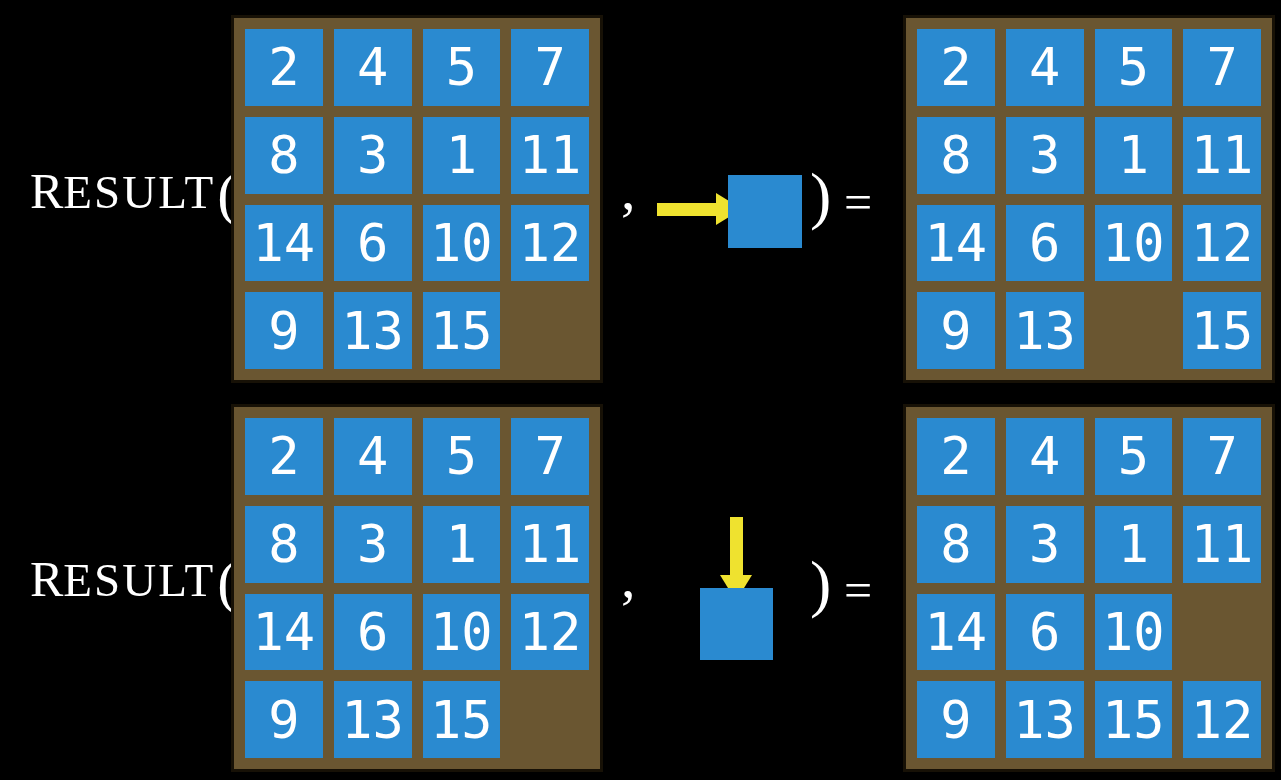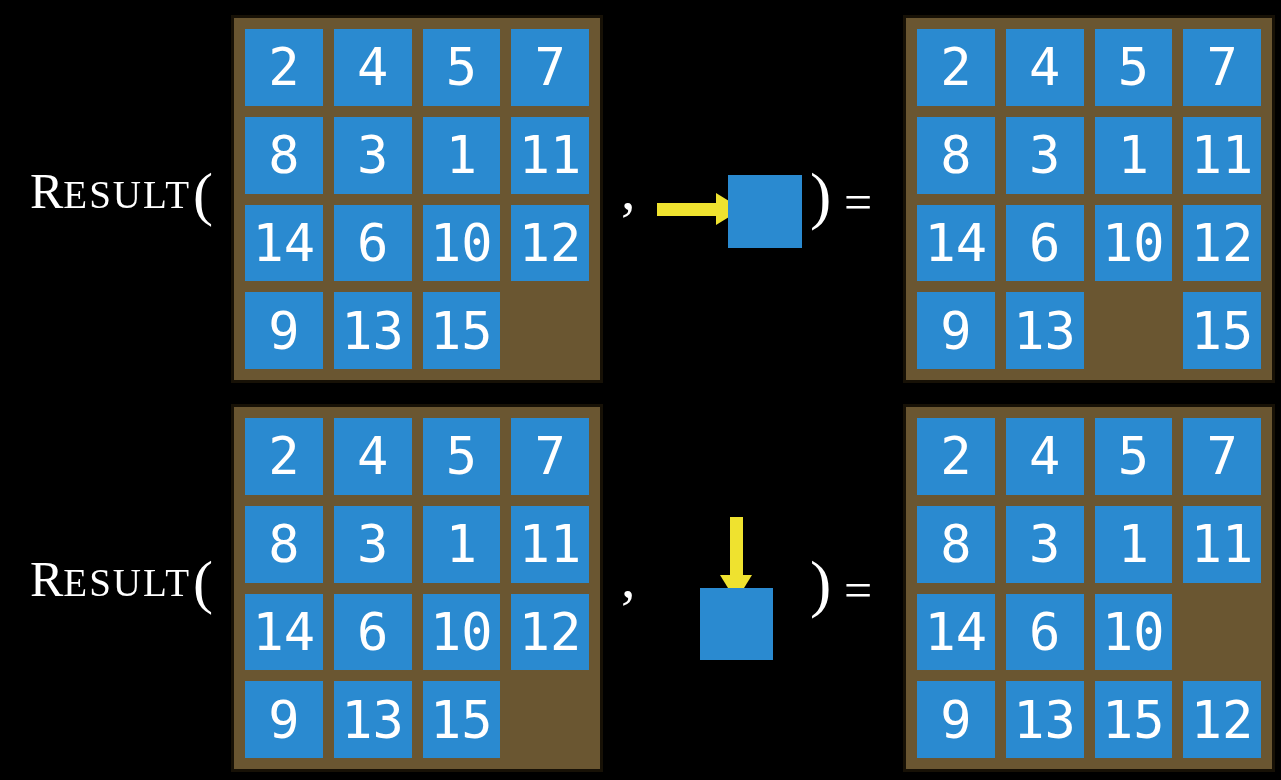--- a/index.html
+++ b/index.html
@@ -25,21 +25,21 @@
   .func {
     position: absolute;
     left: 30px;
     white-space: nowrap;
     color: var(--text);
     line-height: 1;
   }
   .func-1 { top: 164px; }
   .func-2 { top: 552px; }
   .func-initial { font-size: 50px; }
-  .func-rest { font-size: 39px; letter-spacing: 2px; }
+  .func-rest { font-size: 47px; letter-spacing: 2px; }
   .func-paren { font-size: 60px; font-weight: 300; margin-left: 2px; vertical-align: -6px; }
 
   
   .board {
     position: absolute;
     width: 372px;
     height: 368px;
     background: var(--board);
     border: 3px solid #171106;
     padding: 11px;

